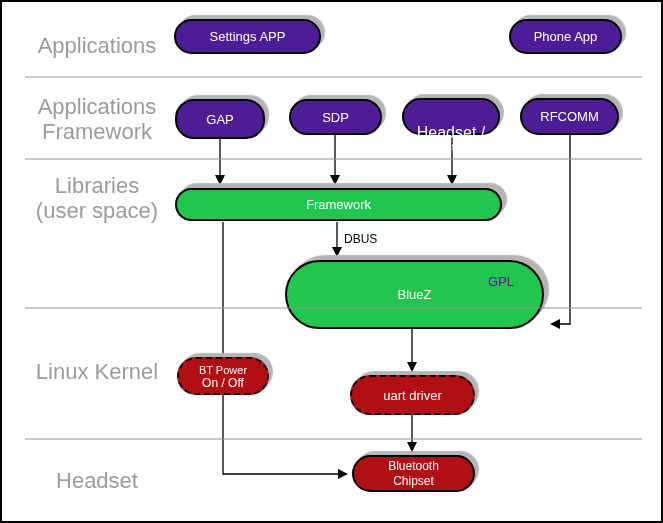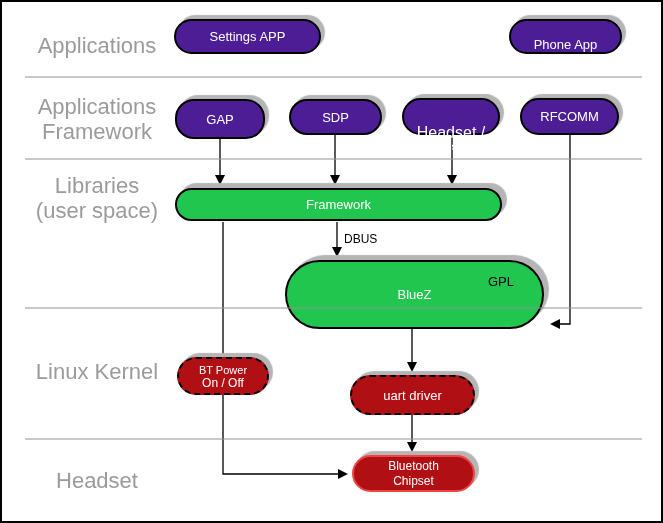--- a/index.html
+++ b/index.html
@@ -19,22 +19,22 @@
     position:absolute;z-index:2;display:flex;flex-direction:column;
     align-items:center;justify-content:center;text-align:center;
     color:#fff;box-sizing:border-box;background-clip:padding-box;
   }
   .blue{background:#4c1d95;border:2px solid #000;border-radius:19px;
         box-shadow:4px -4px 1px #b5b5b5;font-size:13px;}
   .green{background:#21c64f;border:2px solid #000;
          box-shadow:5px -5px 1px #b5b5b5;font-size:13px;}
   .red{background:#b01013;font-size:13px;box-shadow:4px -4px 1px #b5b5b5;}
   .dashed{border:2px dashed #000;}
-  .solid{border:2px solid #ef4444;}
-  .tag-gpl{position:absolute;top:12px;right:28px;color:#000000;font-size:13px;}
+  .solid{border:2px solid #000000;}
+  .tag-gpl{position:absolute;top:12px;right:28px;color:#4c1d95;font-size:13px;}
   .edge-label{position:absolute;z-index:2;color:#000;font-size:12px;}
   .small1{font-size:16px;line-height:14px;margin-top:46px;}
   .small2{font-size:10px;line-height:13px;font-weight:bold;}
   .bt1{font-size:11px;line-height:14px;}
   .bt2{font-size:12px;line-height:13px;}
   .chip{font-size:12px;line-height:15px;}
 </style>
 </head>
 <body>
 
@@ -70,21 +70,21 @@
   <div class="rowlabel" style="top:357px;">
     <div>Linux Kernel</div>
   </div>
   <div class="rowlabel" style="top:466px;">
     <div>Headset</div>
   </div>
 
   <div class="pill blue" style="left:172px;top:17px;width:147px;height:35px;">
     <span>Settings APP</span>
   </div>
-  <div class="pill blue" style="left:507px;top:17px;width:113px;height:35px;justify-content:flex-end;">
+  <div class="pill blue" style="left:507px;top:17px;width:113px;height:35px;">
     <span>Phone App</span>
   </div>
 
   <div class="pill blue" style="left:173px;top:97px;width:90px;height:40px;">
     <span>GAP</span>
   </div>
   <div class="pill blue" style="left:287px;top:97px;width:93px;height:36px;">
     <span>SDP</span>
   </div>
   <div class="pill blue" style="left:400px;top:96px;width:98px;height:37px;">

